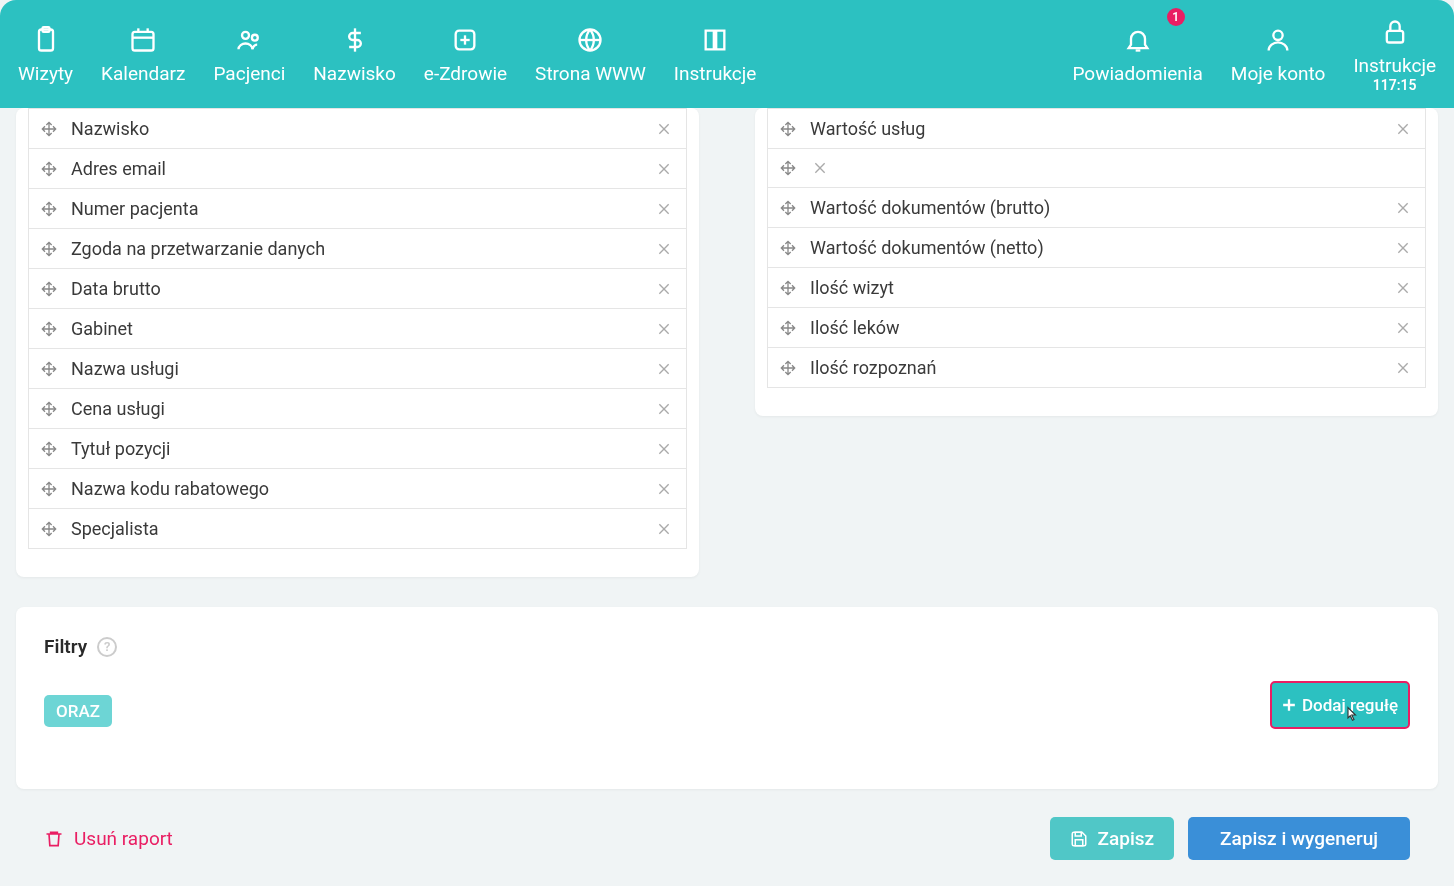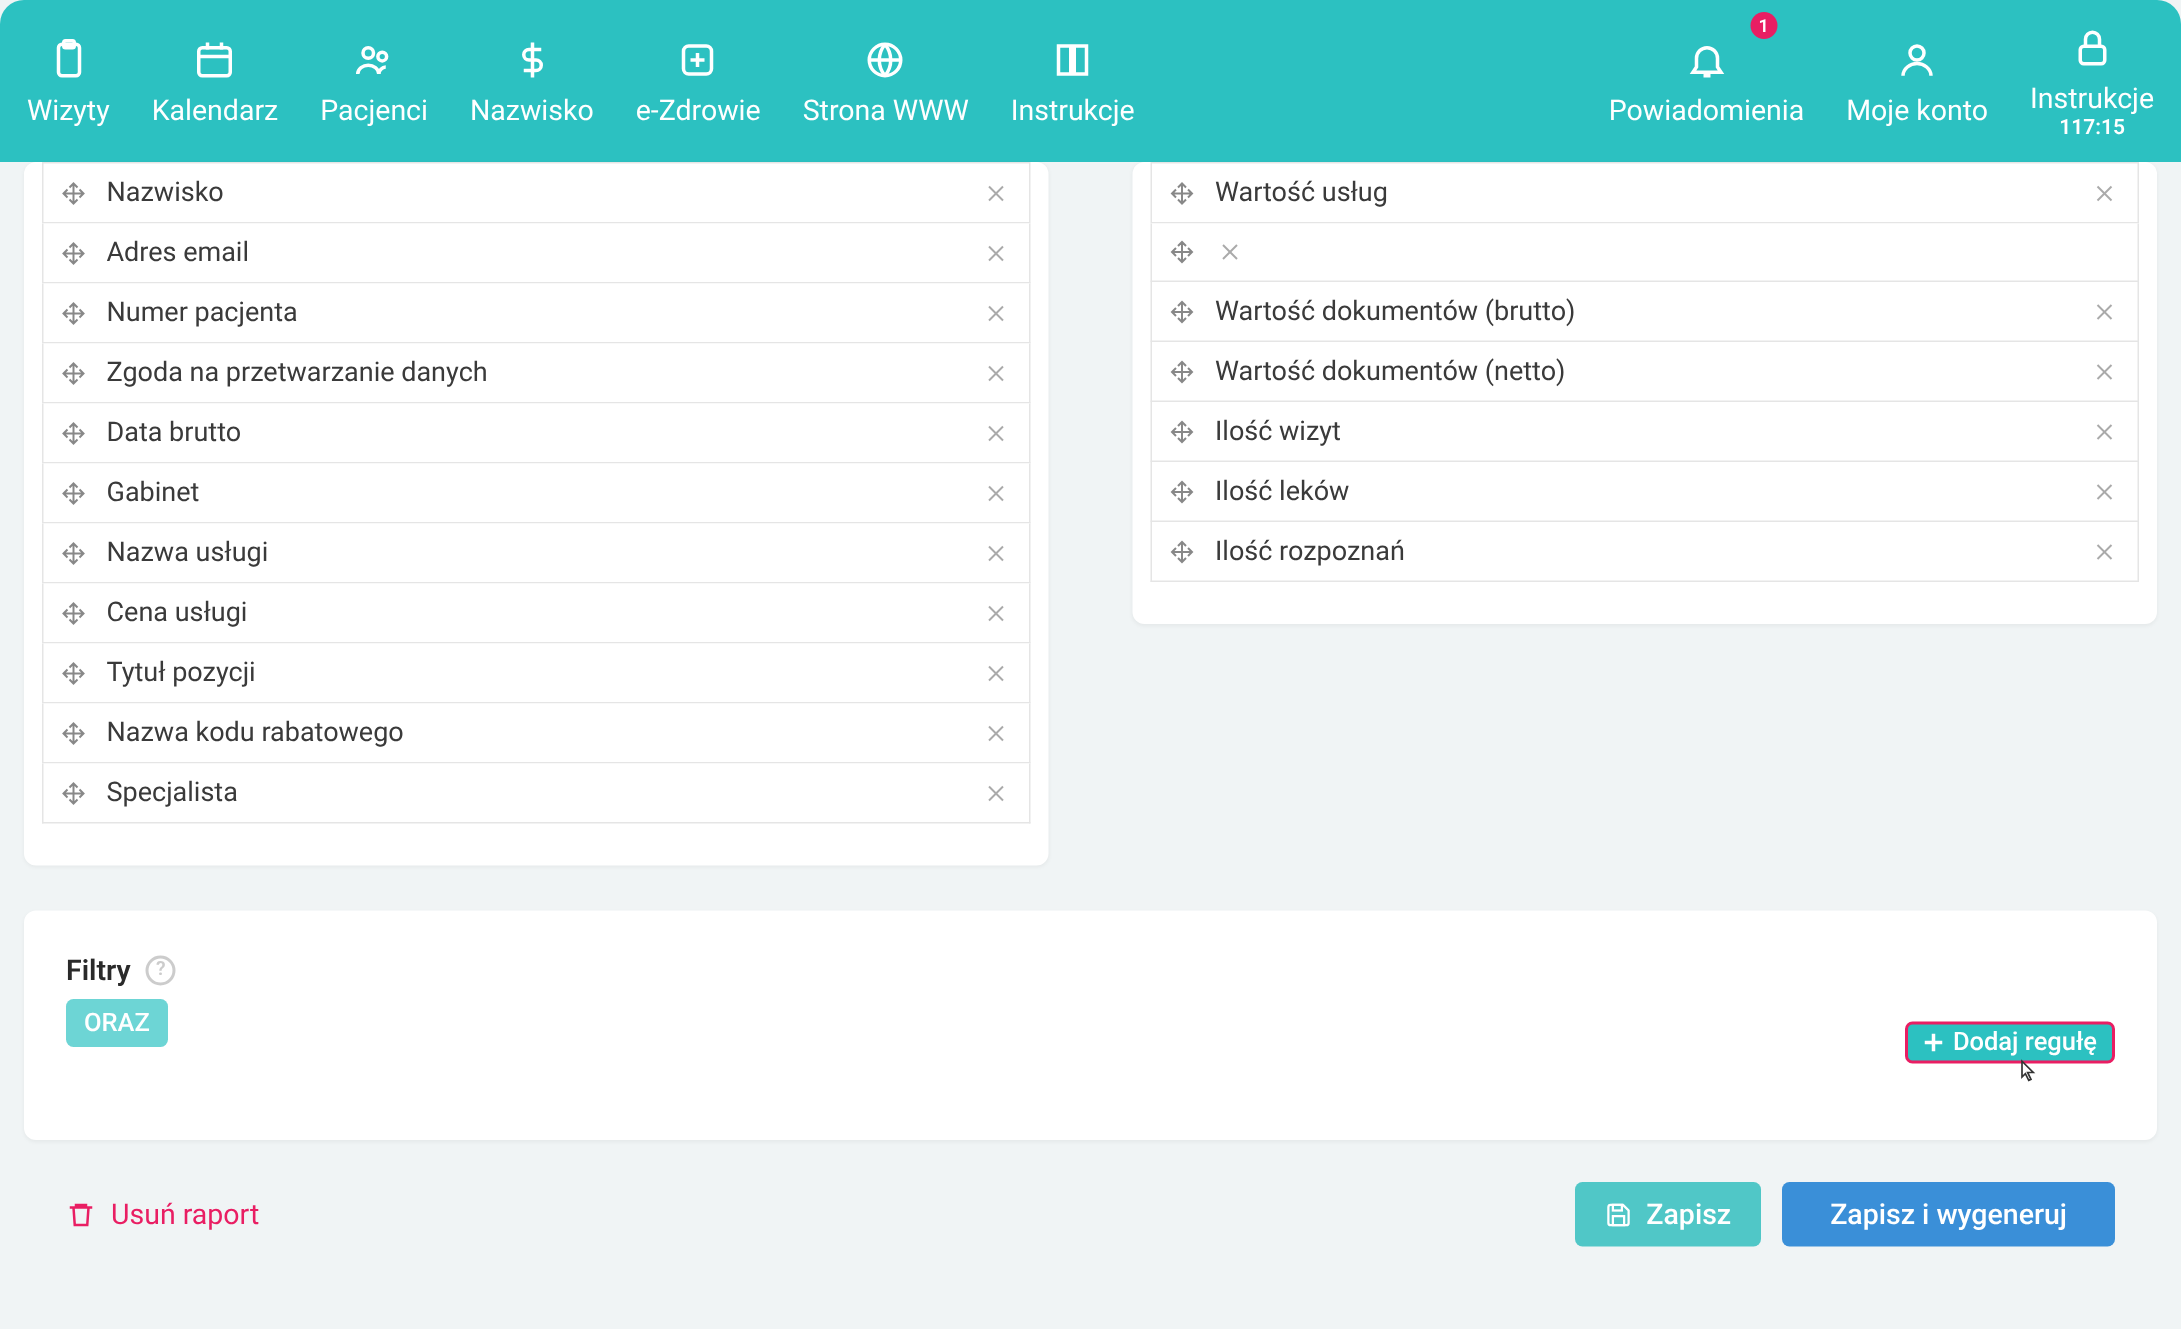--- a/index.html
+++ b/index.html
@@ -123,21 +123,21 @@
     }
     .filters-panel {
       margin-top: 30px;
       padding: 28px 28px 62px 28px;
       position: relative;
     }
     .filters-header {
       display: flex;
       align-items: center;
       gap: 10px;
-      margin-bottom: 8px;
+      margin-bottom: 37px;
     }
     .filters-title {
       font-size: 19px;
       font-weight: 600;
       color: #2a2a2a;
     }
     .help-icon {
       width: 20px;
       height: 20px;
       border: 2px solid #ccc;
@@ -160,21 +160,21 @@
       cursor: pointer;
     }
     .add-rule-btn {
       position: absolute;
       right: 28px;
       top: 74px;
       background: #2cc1c1;
       color: white;
       border: 2px solid #e91e63;
       border-radius: 5px;
-      padding: 2px 10px;
+      padding: 12px 10px;
       font-size: 17px;
       font-weight: 500;
       cursor: pointer;
       display: flex;
       align-items: center;
       gap: 6px;
     }
     .cursor-pointer-icon {
       position: absolute;
       right: 78px;

